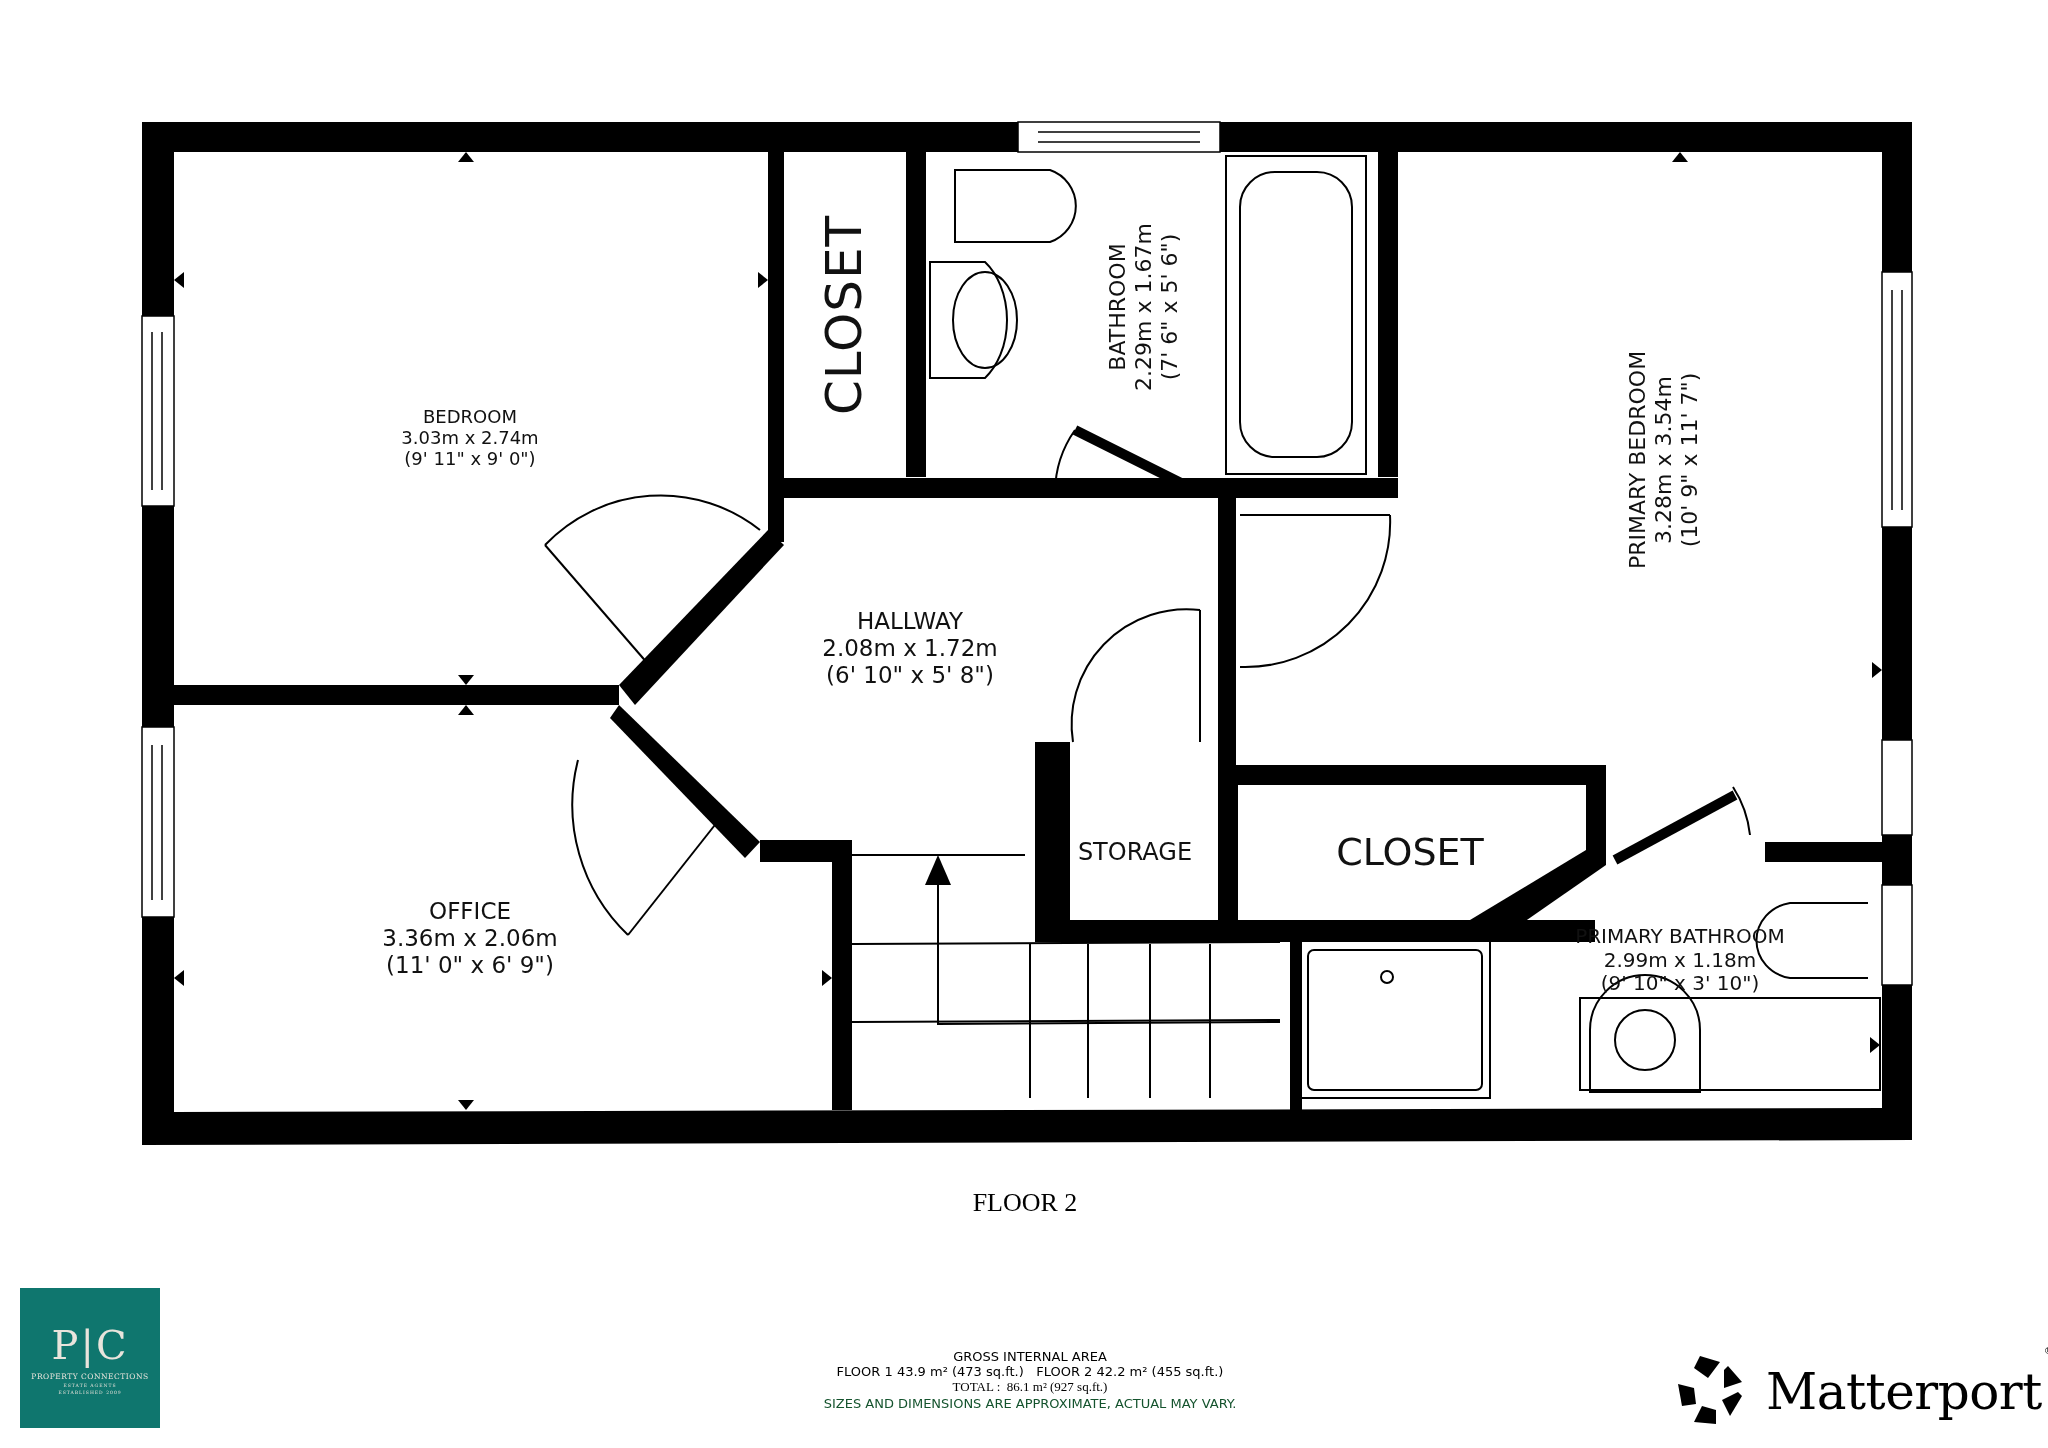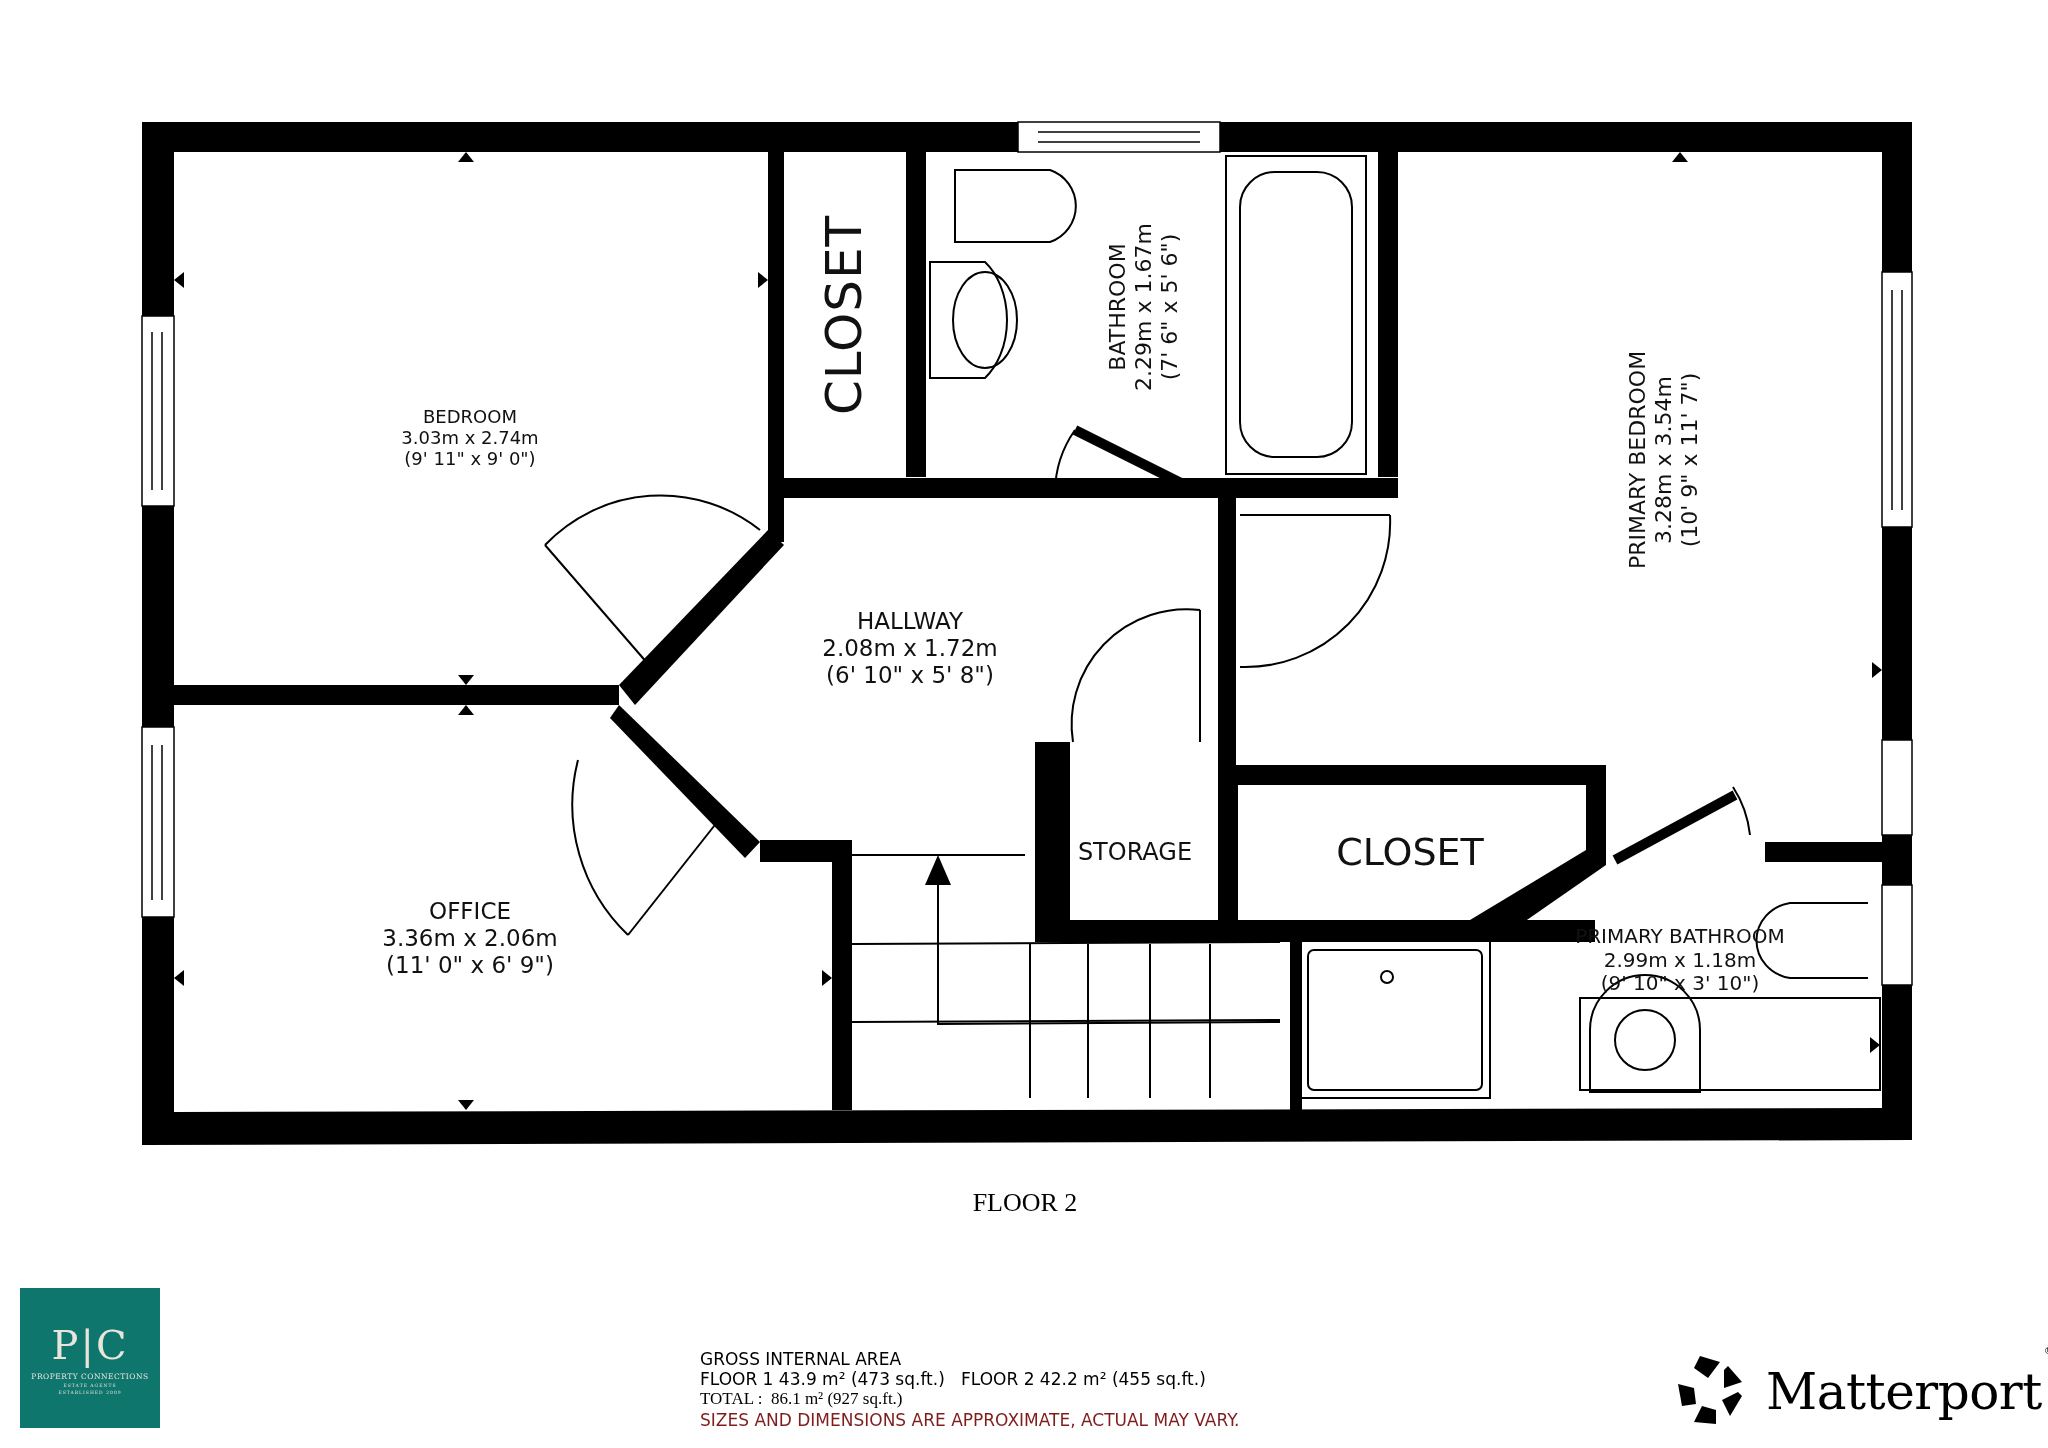--- a/index.html
+++ b/index.html
@@ -4,22 +4,22 @@
 <style>
   html, body { margin:0; padding:0; background:#ffffff; }
   body { width:2048px; height:1448px; position:relative; overflow:hidden; font-family:"DejaVu Sans", sans-serif; color:#000; }
   #plan { position:absolute; left:0; top:0; }
   .lbl { position:absolute; text-align:center; font-family:"DejaVu Sans", sans-serif; color:#111; line-height:1.18; white-space:nowrap; }
   .lbl .n { display:block; }
   .lbl .m, .lbl .f { display:block; }
   .vert { transform-origin:center center; transform:rotate(-90deg); }
   .closet-big { font-size:50px; letter-spacing:1px; }
   .floor-title { position:absolute; left:900px; top:1188px; width:250px; text-align:center; font-size:26px; font-family:Liberation Serif, serif; }
-  .area { position:absolute; left:700px; top:1350px; width:660px; text-align:left; font-size:17px; line-height:1.15; font-family:"DejaVu Sans", sans-serif; }
-  .area .disc { color:#7f1d1d; margin-top:2px; }
+  .area { position:absolute; left:700px; top:1350px; width:660px; text-align:center; font-size:13px; line-height:1.15; font-family:"DejaVu Sans", sans-serif; }
+  .area .disc { color:#14532d; margin-top:2px; }
   .pc-logo { position:absolute; left:20px; top:1288px; width:140px; height:140px; background:#0f766e; color:#e9e4dc; text-align:center; font-family:"DejaVu Serif", serif; }
   .pc-logo .big { font-size:40px; margin-top:34px; letter-spacing:2px; }
   .pc-logo .co { font-size:7.5px; letter-spacing:0.5px; margin-top:4px; }
   .pc-logo .sub { font-size:4.5px; letter-spacing:1px; margin-top:2px; }
   .mp-logo { position:absolute; left:1672px; top:1352px; height:80px; display:flex; align-items:center; }
   .mp-logo .word { font-family:"DejaVu Serif", serif; font-size:50px; margin-left:14px; letter-spacing:-0.5px; }
   .mp-logo .reg { font-size:10px; vertical-align:top; position:relative; top:-18px; margin-left:2px; }
 </style>
 </head>
 <body>

